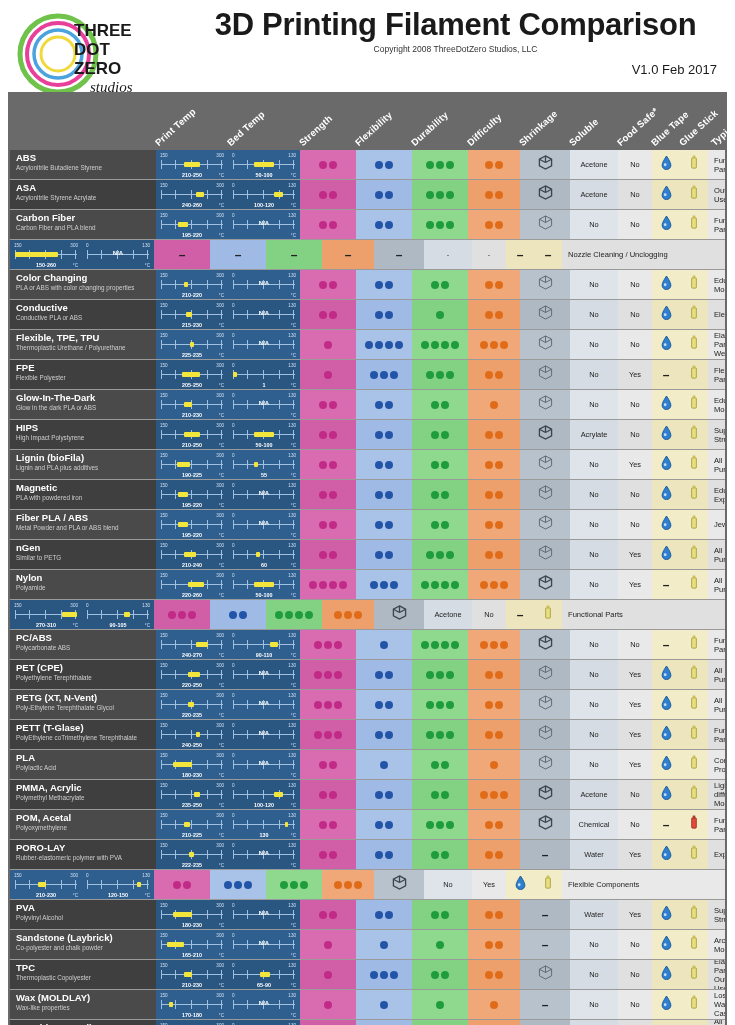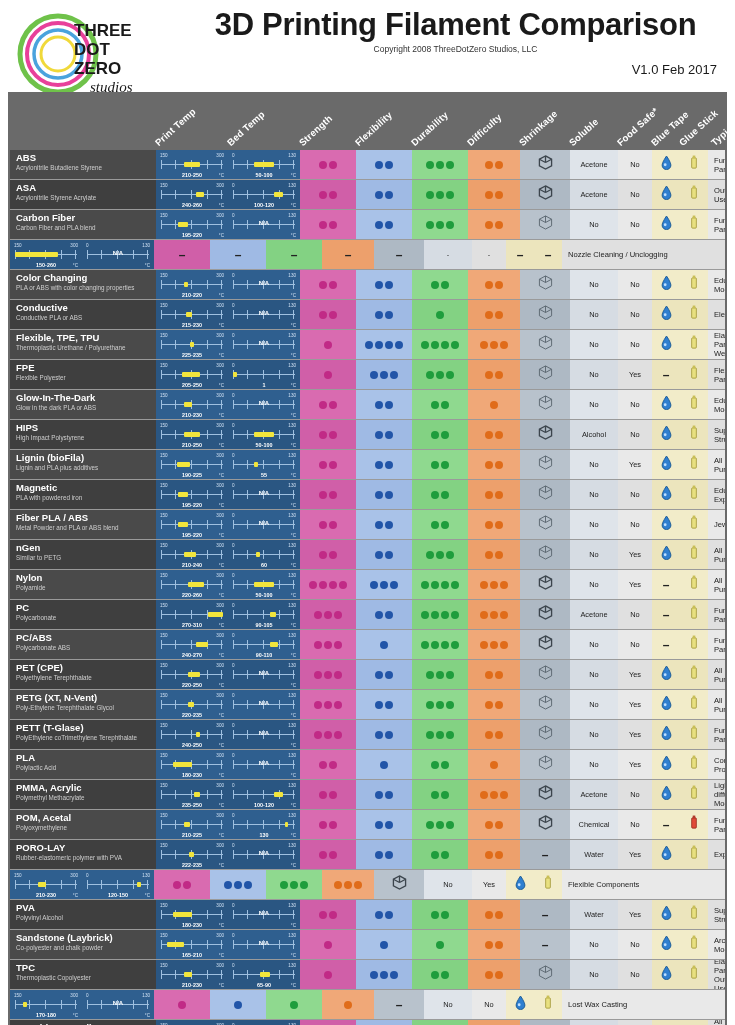--- a/index.html
+++ b/index.html
@@ -1001,21 +1001,21 @@
           </div>
           <div class="cell c-shr">
             <span><svg class="cube" viewBox="0 0 16 16">
                 <g fill="none" stroke="#3c454d" stroke-width="1.4">
                   <path d="M8 1 L14.5 4.5 L14.5 11.5 L8 15 L1.5 11.5 L1.5 4.5 Z"></path>
                   <path d="M8 1 L8 8 M8 8 L14.5 4.5 M8 8 L1.5 4.5"></path>
                 </g>
               </svg></span>
           </div>
           <div class="cell c-sol">
-            <span class="sol-txt">Alcohol</span>
+            <span class="sol-txt">Acrylate</span>
           </div>
           <div class="cell c-food">
             <span class="food-txt">No</span>
           </div>
           <div class="cell c-bt">
             <span><svg class="drop" viewBox="0 0 12 16">
                 <path d="M6 0 C6 0 11 7 11 10.5 A5 5 0 0 1 1 10.5 C1 7 6 0 6 0 Z" fill="#2f7fd0" stroke="#17568f" stroke-width="1"></path>
                 <circle cx="4.5" cy="10" r="1.6" fill="#bfe0ff"></circle>
               </svg></span>
           </div>
@@ -1470,24 +1470,20 @@
             <span><svg class="gs-icon" viewBox="0 0 8 16">
                 <rect x="1.5" y="3" width="5" height="11" rx="1" fill="#e8e080" stroke="#9a8f2e" stroke-width="0.8"></rect>
                 <rect x="2.6" y="0.6" width="2.8" height="3" fill="#c9bf55"></rect>
               </svg></span>
           </div>
           <div class="cell c-use">
             <span>All Purpose</span>
           </div>
         </div>
         <div class="row even">
-          <div class="cell c-name">
-            <div class="nm">PC</div>
-            <div class="sub">Polycarbonate</div>
-          </div>
           <div class="cell c-temp">
             <div class="gauge">
               <div class="axis"></div>
               <div class="tick" style="left: 2px;"></div>
               <div class="tick" style="left: 16px;"></div>
               <div class="tick" style="left: 32px;"></div>
               <div class="tick" style="left: 48px;"></div>
               <div class="tick" style="left: 62px;"></div>
               <div class="lbl-l">150</div>
               <div class="lbl-r">300</div>
@@ -2605,20 +2601,24 @@
             <span><svg class="gs-icon" viewBox="0 0 8 16">
                 <rect x="1.5" y="3" width="5" height="11" rx="1" fill="#e8e080" stroke="#9a8f2e" stroke-width="0.8"></rect>
                 <rect x="2.6" y="0.6" width="2.8" height="3" fill="#c9bf55"></rect>
               </svg></span>
           </div>
           <div class="cell c-use">
             <span>Elastic Parts, Outdoor Use</span>
           </div>
         </div>
         <div class="row odd">
+          <div class="cell c-name">
+            <div class="nm">Wax (MOLDLAY)</div>
+            <div class="sub">Wax-like properties</div>
+          </div>
           <div class="cell c-temp">
             <div class="gauge">
               <div class="axis"></div>
               <div class="tick" style="left: 2px;"></div>
               <div class="tick" style="left: 16px;"></div>
               <div class="tick" style="left: 32px;"></div>
               <div class="tick" style="left: 48px;"></div>
               <div class="tick" style="left: 62px;"></div>
               <div class="lbl-l">150</div>
               <div class="lbl-r">300</div>

